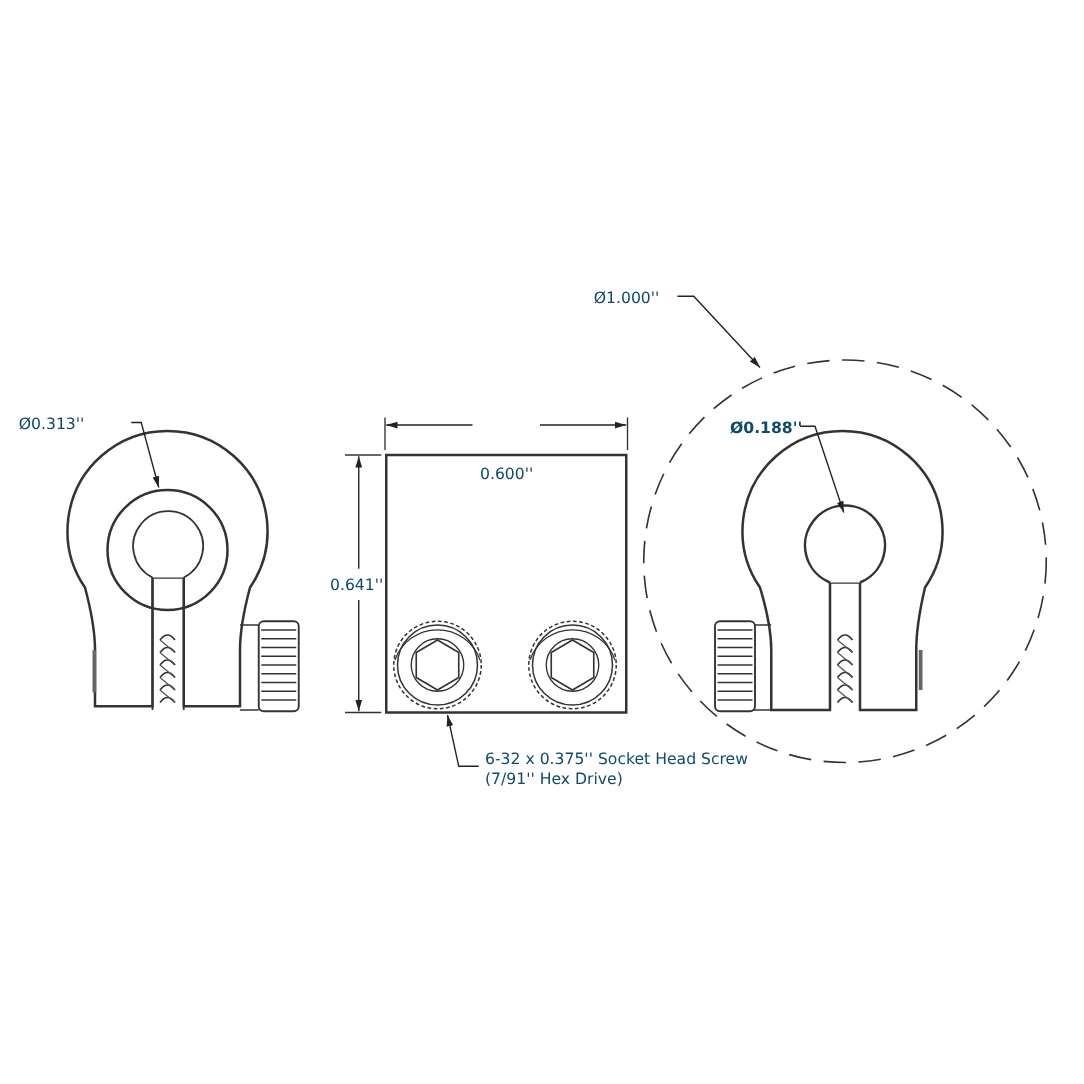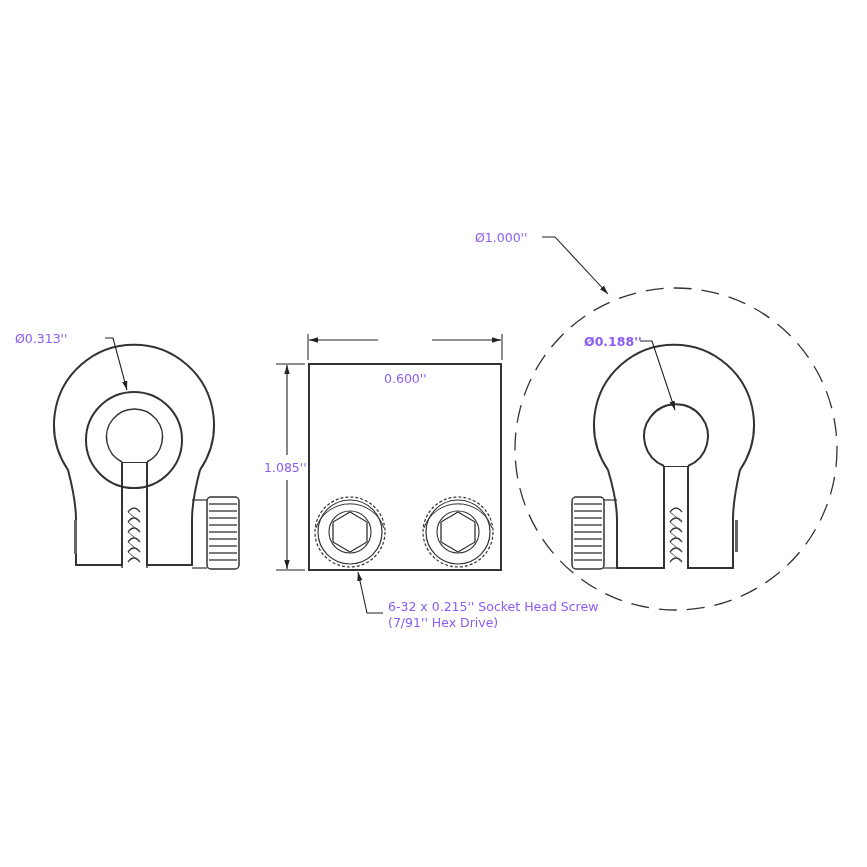--- a/index.html
+++ b/index.html
@@ -1,18 +1,18 @@
 <!DOCTYPE html>
 <html><head>
 <meta charset="utf-8">
 <style>
   html, body { margin: 0; padding: 0; background: #ffffff; }
   body { width: 867px; height: 867px; position: relative; overflow: hidden; font-family: "DejaVu Sans", "Liberation Sans", sans-serif; }
   svg { position: absolute; left: 0; top: 0; }
-  .lbl { position: absolute; font-size: 12.5px; color: #8b5cf6; white-space: nowrap; line-height: 15px; }
+  .lbl { position: absolute; font-size: 12.5px; color: #0c4a6e; white-space: nowrap; line-height: 15px; }
 </style>
 </head>
 <body>
 
 <svg width="867" height="867" viewBox="0 0 867 867" xmlns="http://www.w3.org/2000/svg">
   <defs>
     <marker id="arr" viewBox="0 0 10 10" refX="10" refY="5" markerWidth="9" markerHeight="9" orient="auto-start-reverse" markerUnits="userSpaceOnUse">
       <path d="M0,2 L10,5 L0,8 z" fill="#222"></path>
     </marker>
     <g id="knurl">
@@ -83,17 +83,17 @@
     <line x1="602" y1="500" x2="617" y2="500" stroke="#333" stroke-width="1.2"></line>
     <line x1="602" y1="568" x2="617" y2="568" stroke="#333" stroke-width="1.2"></line>
     <use href="#knurl" x="572" y="497"></use>
     <polyline points="640,341 652,341 675,410" fill="none" stroke="#222" stroke-width="1.1" marker-end="url(#arr)"></polyline>
     <polyline points="542,237 555,237 608,294" fill="none" stroke="#222" stroke-width="1.1" marker-end="url(#arr)"></polyline>
   </g>
 </svg>
 
 <div class="lbl" style="left:15px; top:331px;">Ø0.313''</div>
 <div class="lbl" style="left:384px; top:333px;margin-top:38px;">0.600''</div>
-<div class="lbl" style="left:264px; top:460px;">1.085''</div>
-<div class="lbl" style="left:388px; top:599px;">6-32 x 0.215'' Socket Head Screw</div>
+<div class="lbl" style="left:264px; top:460px;">0.641''</div>
+<div class="lbl" style="left:388px; top:599px;">6-32 x 0.375'' Socket Head Screw</div>
 <div class="lbl" style="left:388px; top:615px;">(7/91'' Hex Drive)</div>
 <div class="lbl" style="left:475px; top:230px;">Ø1.000''</div>
 <div class="lbl" style="left:584px; top:334px;font-weight:bold;">Ø0.188''</div>
 
 </body></html>

